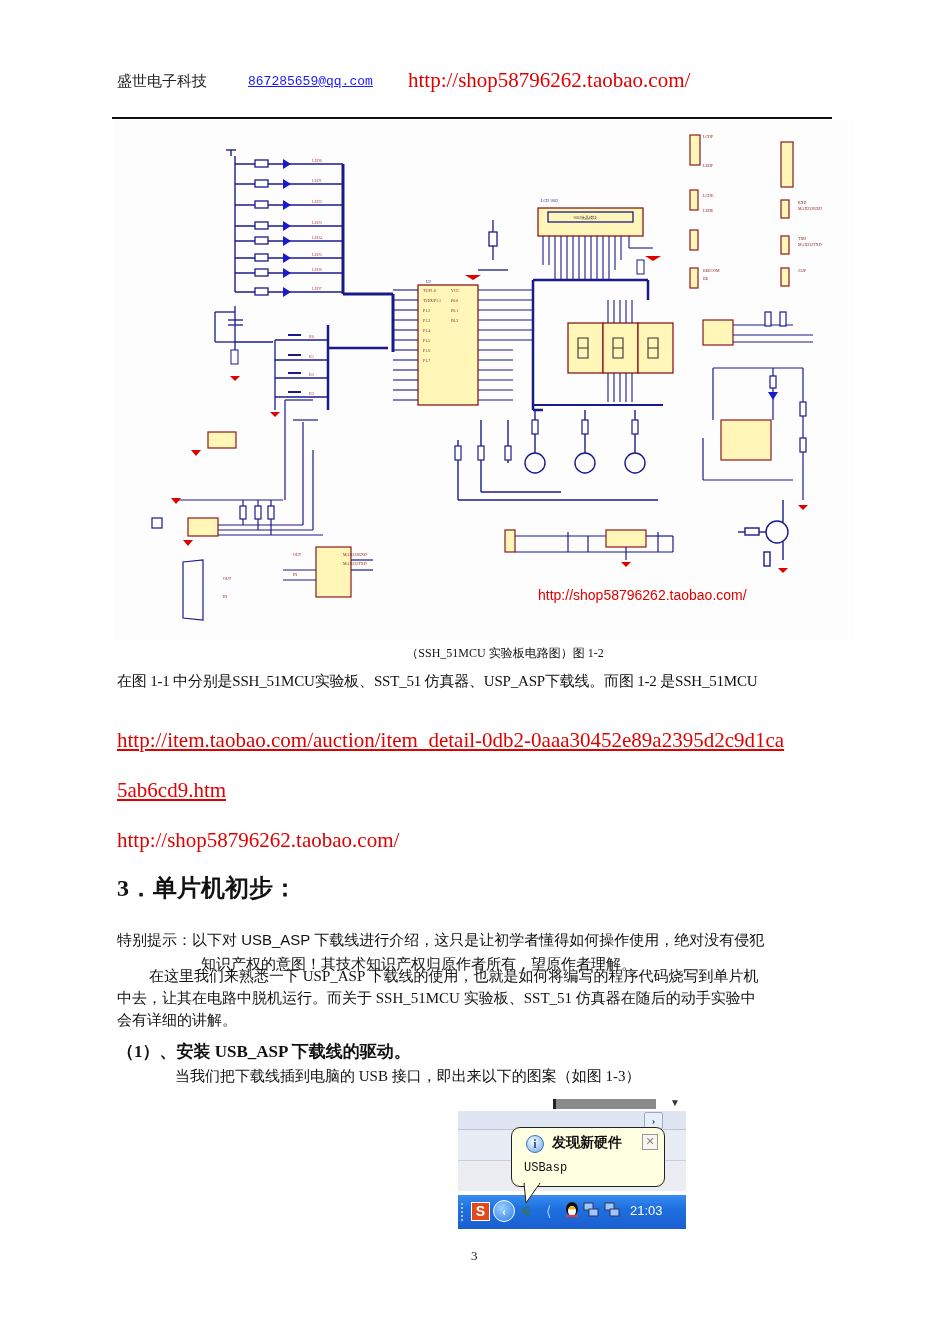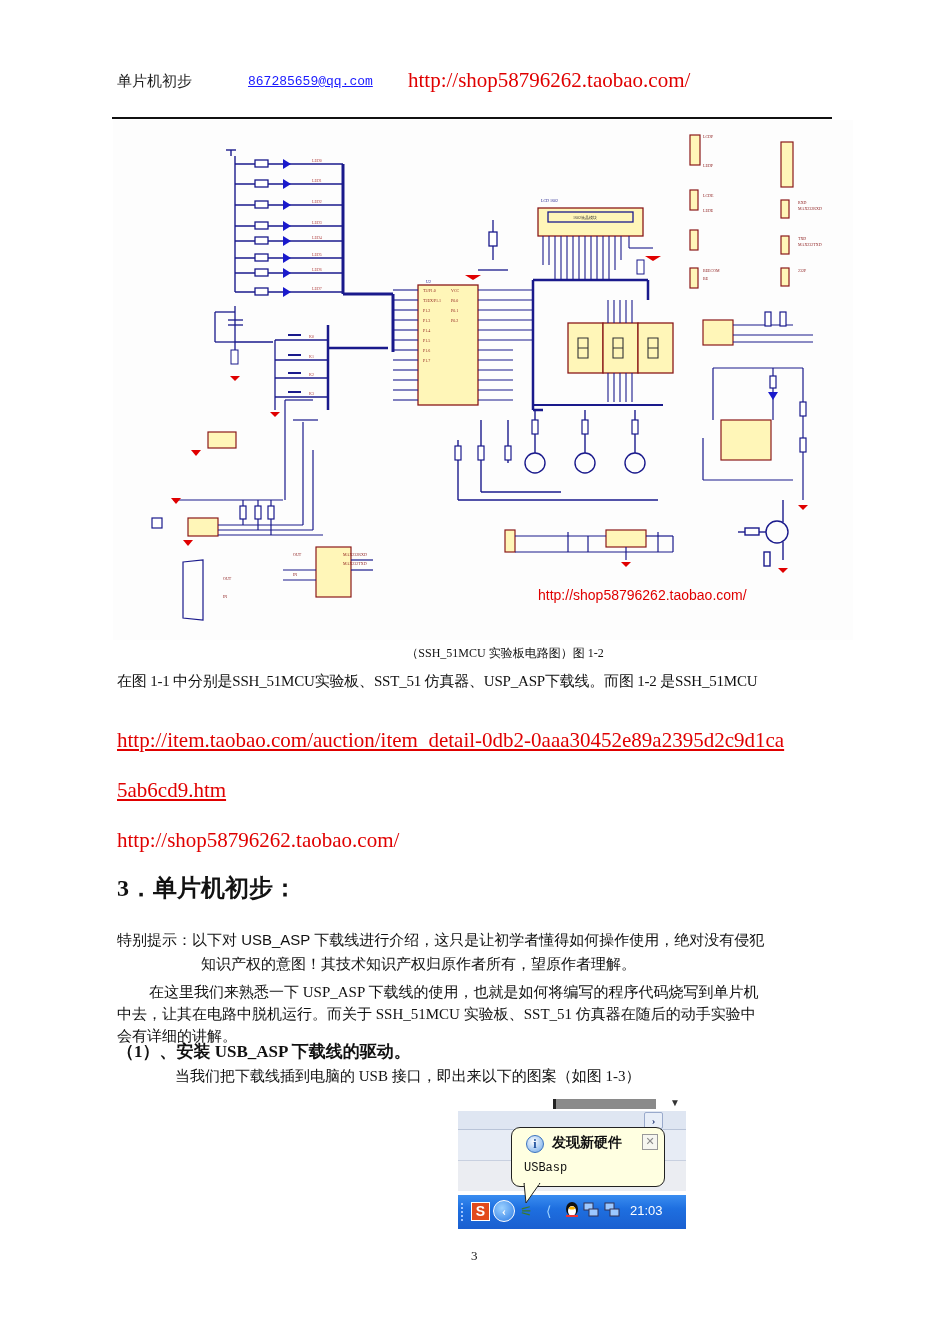--- a/index.html
+++ b/index.html
@@ -19,21 +19,21 @@
   .para1 .l1 { display: block; white-space: nowrap; letter-spacing: -0.2px; }
   .para1 .l2 { display: block; text-align: justify; text-align-last: justify; letter-spacing: 6px; }
   .link-long1 { left: 117px; top: 728px; font-size: 21px; color: #e00000; text-decoration: underline; white-space: nowrap; }
   .link-long2 { left: 117px; top: 778px; font-size: 21px; color: #e00000; text-decoration: underline; }
   .link-shop { left: 117px; top: 828px; font-size: 21px; color: #e00000; }
 
   .sec-title { left: 117px; top: 872px; font-size: 24px; font-weight: bold; color: #111; }
   .notice { left: 117px; top: 916px; width: 720px; font-size: 15px; line-height: 24px;
             font-family: "Liberation Sans", "DejaVu Sans", sans-serif; margin-top: 12px; }
   .notice .l2 { display: block; padding-left: 84px; }
-  .para2 { left: 117px; top: 965px; width: 720px; font-size: 15px; line-height: 22px; text-align: justify; margin-top: 16px; }
+  .para2 { left: 117px; top: 965px; width: 720px; font-size: 15px; line-height: 22px; text-align: justify; }
   .para2 .indent { padding-left: 32px; }
   .sub-title { left: 117px; top: 1040px; font-size: 17px; font-weight: bold; }
   .para3 { left: 175px; top: 1067px; font-size: 15px; }
 
   .fig13 { left: 458px; top: 1099px; width: 228px; height: 130px; overflow: hidden; background: #fff; }
   .fig13 .topbar { position: absolute; left: 0; top: 0; width: 228px; height: 10px; background: #fff; }
   .fig13 .darkblk { position: absolute; left: 95px; top: 0; width: 100px; height: 10px; background: #8a8a8a; border-left: 3px solid #222; }
   .fig13 .arrowdn { position: absolute; left: 212px; top: -2px; font-size: 10px; color: #333; }
   .fig13 .row1 { position: absolute; left: 0; top: 12px; width: 228px; height: 18px; background: #dfe6f2; border-bottom: 1px solid #b9c4d8; }
   .fig13 .scroll-btn { position: absolute; left: 186px; top: 1px; width: 17px; height: 15px; background: #e8eef8;
@@ -63,21 +63,21 @@
                     font-family: "DejaVu Sans", sans-serif; }
   .fig13 .b-close { position: absolute; left: 130px; top: 6px; width: 14px; height: 14px; border: 1px solid #999; background: #f6f6f0;
                     color: #888; font-size: 11px; text-align: center; line-height: 13px; font-family: "Liberation Sans", sans-serif; }
   .fig13 .b-body { position: absolute; left: 12px; top: 33px; font-size: 12px; font-family: "Liberation Mono", "DejaVu Sans Mono", monospace; color: #111; }
 
   .page-num { left: 471px; top: 1248px; font-size: 13px; }
 </style>
 </head>
 <body>
 
-<div class="abs hdr-company">单片机初步</div>
+<div class="abs hdr-company">盛世电子科技</div>
 <a class="abs hdr-email">867285659@qq.com</a>
 <a class="abs hdr-url">http://shop58796262.taobao.com/</a>
 <div class="abs hdr-rule"></div>
 
 <div class="abs schematic">
 <svg width="740" height="520" viewBox="0 0 740 520" xmlns="http://www.w3.org/2000/svg" font-family="Liberation Serif, serif">
   <rect x="0" y="0" width="740" height="520" fill="#fdfdfd"></rect>
   <g stroke="#1a1a8c" stroke-width="1.4" fill="none">
 
     <line x1="122" y1="36" x2="122" y2="172"></line>

